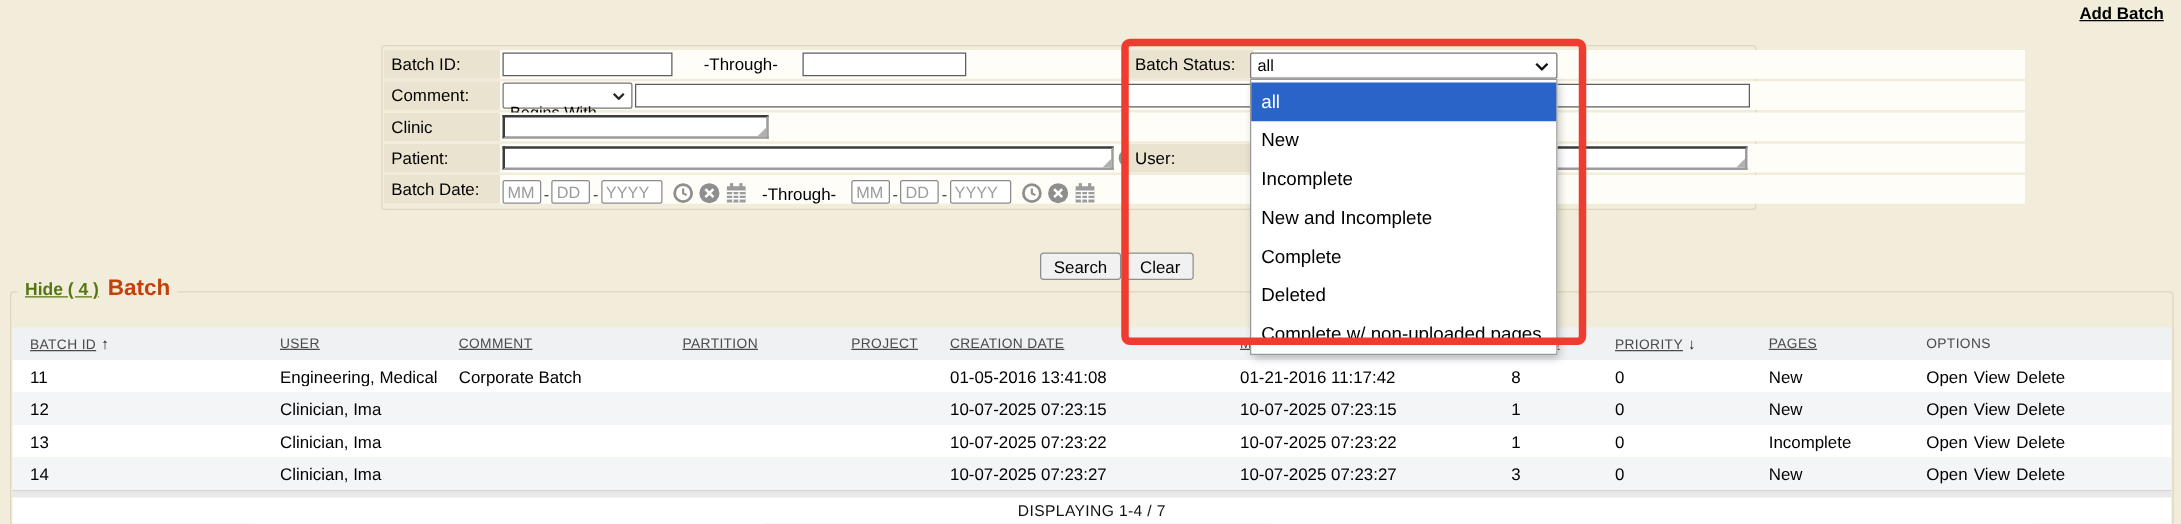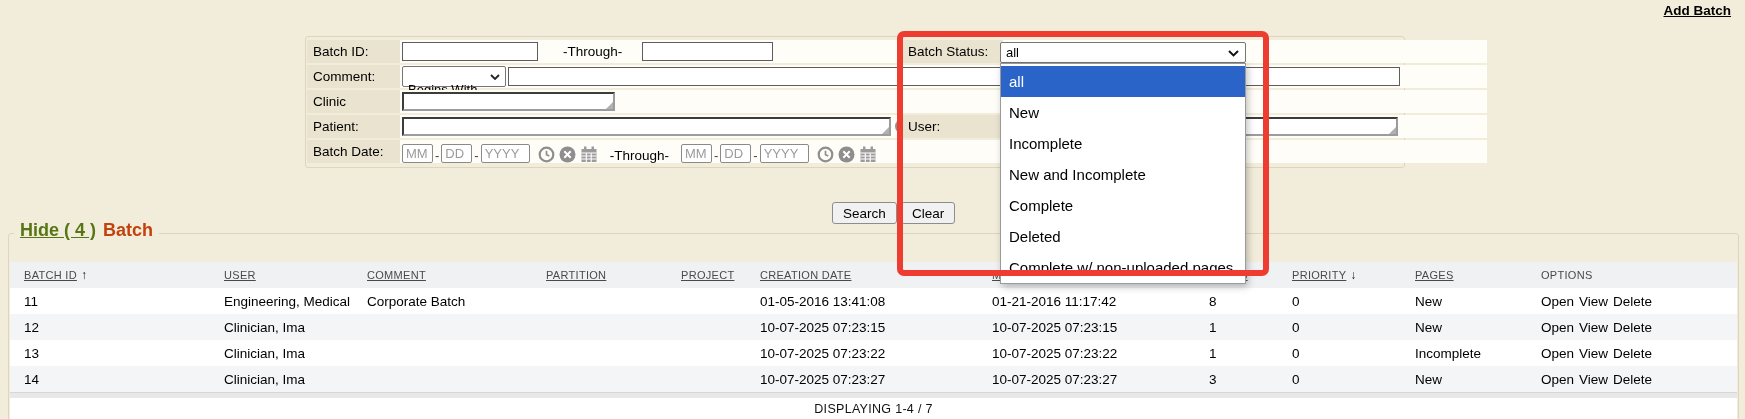--- a/index.html
+++ b/index.html
@@ -10,21 +10,21 @@
   
   .fs{position:absolute;border:1px solid #ddd5bf;border-radius:3px}
   .fs-legend{position:absolute;top:-13px;left:5px;background:#f2edda;padding:0 6px;font-weight:bold;color:#567615;white-space:nowrap}
 
   
   .add-batch{position:absolute;top:3px;right:14px;font-size:13.5px;font-weight:bold;color:#000;text-decoration:underline;cursor:pointer}
 
   
   .form-fs{left:305px;top:36px;width:1098px;height:130px}
   .form-legend{font-size:16px}
-  .frow{position:absolute;left:1px;width:1180px;height:23px;background:#fefdf8}
+  .frow{position:absolute;left:1px;width:1313px;height:23px;background:#fefdf8}
   .r1{top:3px}.r2{top:28px}.r3{top:53px}.r4{top:78px}.r5{top:103px}
   .flabel,.midlabel{position:absolute;top:0;height:23px;background:#eae3cf;font-size:13.5px;line-height:23px;padding-left:6px;box-sizing:border-box}
   .flabel{left:0;width:93px}
   .midlabel{left:592px;width:104px;padding-left:9px}
   .txtwrap{position:absolute;top:2px;height:19px}
   .txtwrap input{width:100%;height:100%;box-sizing:border-box;border:1px solid #5d5d5d;background:#fff;font:13px "Liberation Sans",sans-serif;padding:0 3px;border-radius:0}
   .txtwrap.strong input{border:2px solid;border-color:#3c3c3c #9c9c9c #9c9c9c #3c3c3c}
   .grip{position:absolute;right:2px;bottom:2px;width:0;height:0;border-left:7px solid transparent;border-bottom:7px solid #b0b0b0;pointer-events:none}
   .through{position:absolute;top:0;font-size:13.5px;line-height:23px}
   .selectbox{position:absolute;top:1px;height:21px;background:#fff;border:1px solid #767676;border-radius:2px;box-sizing:border-box;font-size:13px;line-height:19px;padding:13px 20px 0 5px;cursor:default}
@@ -38,21 +38,21 @@
   .help{position:absolute;left:588px;top:4px;width:15px;height:15px;border-radius:50%;background:#8f8f8f;color:#fff;font-size:11px;font-weight:bold;text-align:center;line-height:15px;cursor:pointer}
 
   
   .btn{position:absolute;top:202px;height:22px;background:#f1f1f1;border:1px solid #8d8d8d;border-radius:3px;font:13.5px "Liberation Sans",sans-serif;padding:0 10px;cursor:pointer}
   .btn-search{left:832px}
   .btn-clear{left:901px}
 
   
   .tbl-fs{left:8px;top:233px;width:1729px;height:186px}
   .tbl-legend{position:absolute;top:-14px;left:5px;background:#f2edda;padding:0 6px;white-space:nowrap}
-  .hide-link{font-size:18px;font-weight:bold;color:#567615;text-decoration:underline;cursor:pointer}
+  .hide-link{font-size:14px;font-weight:bold;color:#567615;text-decoration:underline;cursor:pointer}
   .batch-title{font-size:18px;font-weight:bold;color:#c2410c;margin-left:7px}
   .tgrid{position:absolute;left:1px;width:1727px;display:grid;grid-template-columns:200px 143px 179px 135px 79px 232px 217px 83px 123px 126px auto;padding-left:14px;box-sizing:border-box;align-items:center}
   .thead{top:28px;height:26px;background:#f0f1f3}
   .th{font-size:11px;color:#4a4a4a;letter-spacing:.3px;white-space:nowrap}
   .th .lbl{text-decoration:underline;cursor:pointer}
   .sort{font-size:12px;font-weight:bold;color:#1a1a1a;margin-left:4px}
   .trow{height:26px;background:#fff;font-size:13.5px}
   .trow.alt{background:#f4f5f7}
   .rw1{top:54px}.rw2{top:80px}.rw3{top:106px}.rw4{top:132px}
   .td{white-space:nowrap;overflow:hidden}

